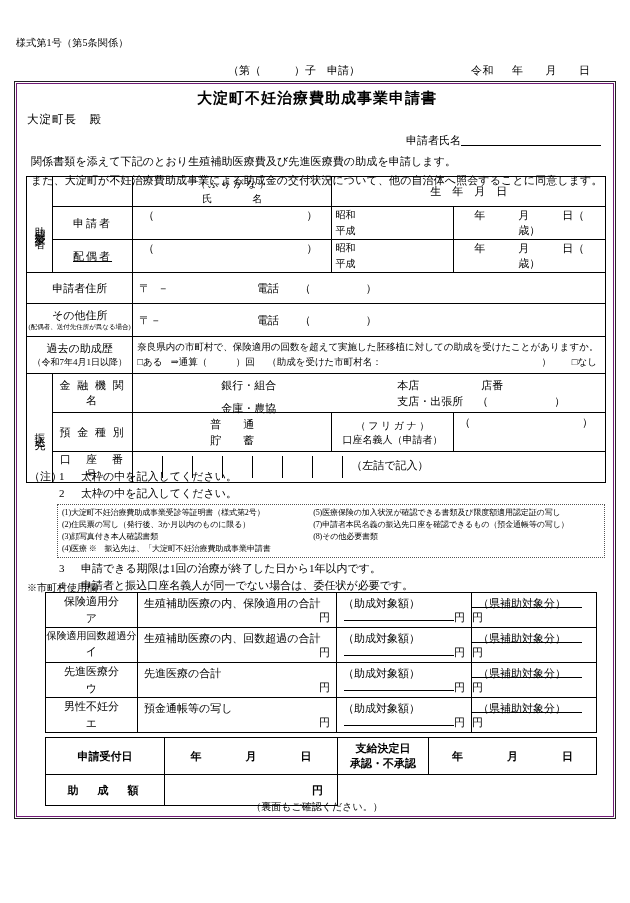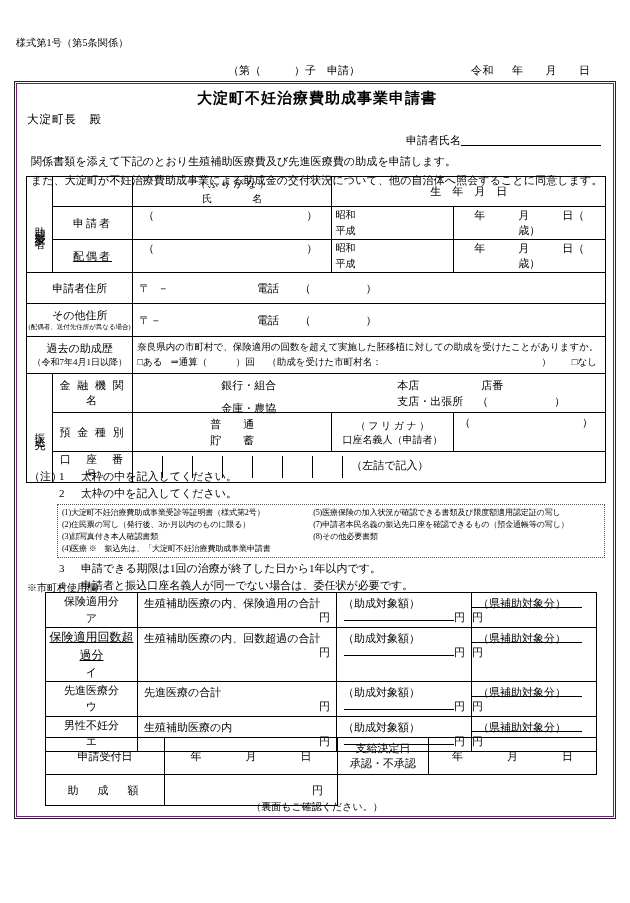--- a/index.html
+++ b/index.html
@@ -70,21 +70,21 @@
   .muni-label{position:absolute;left:10px;top:497px;font-size:10px;}
   .t-muni{position:absolute;left:28px;top:508px;width:552px;font-size:11px;}
   .t-muni td{border:1px solid #000;padding:0;vertical-align:top;}
   .cell2{position:relative;height:34px;}
   .cell2 .top{position:absolute;left:6px;top:3px;}
   .cell2 .amt{position:absolute;right:6px;bottom:2px;}
   .amt-ul{display:inline-block;border-bottom:1px solid #000;width:150px;height:12px;}
   .amt-ul.w2{width:110px;}
   .lab-c{height:34px;text-align:center;line-height:1.5;padding-top:3px;box-sizing:border-box;}
 
-  .t-recv{position:absolute;left:28px;top:653px;width:552px;font-size:11px;}
+  .t-recv{position:absolute;left:28px;top:653px;width:552px;font-size:11px;font-weight:bold;}
   .t-recv td{border:1px solid #000;padding:0;height:28px;vertical-align:middle;}
   .t-recv td.noborder{border:none;}
   .backside{position:absolute;left:0;top:716px;width:600px;text-align:center;font-size:10px;}
 
   .dash{display:inline-block;width:26px;}
 </style>
 </head>
 <body>
 
 <div class="page">
@@ -333,21 +333,21 @@
         <td>
           <div class="cell2">
             <span class="top">（県補助対象分）</span>
             <span class="amt"><span class="amt-ul w2"></span><span>円</span></span>
           </div>
         </td>
       </tr>
 
       <tr>
         <td class="lab-c">
-          <div class="sm" style="font-size:12px;text-decoration:underline;">保険適用回数超過分</div>
+          <div class="sm" style="font-size:10px;">保険適用回数超過分</div>
           <div>イ</div>
         </td>
         <td>
           <div class="cell2">
             <span class="top">生殖補助医療の内、回数超過の合計</span>
             <span class="amt">円</span>
           </div>
         </td>
         <td>
           <div class="cell2">
@@ -388,21 +388,21 @@
         </td>
       </tr>
 
       <tr>
         <td class="lab-c">
           <div>男性不妊分</div>
           <div>エ</div>
         </td>
         <td>
           <div class="cell2">
-            <span class="top">生殖補助医療の内</span>
+            <span class="top">預金通帳等の写し</span>
             <span class="amt">円</span>
           </div>
         </td>
         <td>
           <div class="cell2">
             <span class="top">（助成対象額）</span>
             <span class="amt"><span class="amt-ul w2"></span><span>円</span></span>
           </div>
         </td>
         <td>

